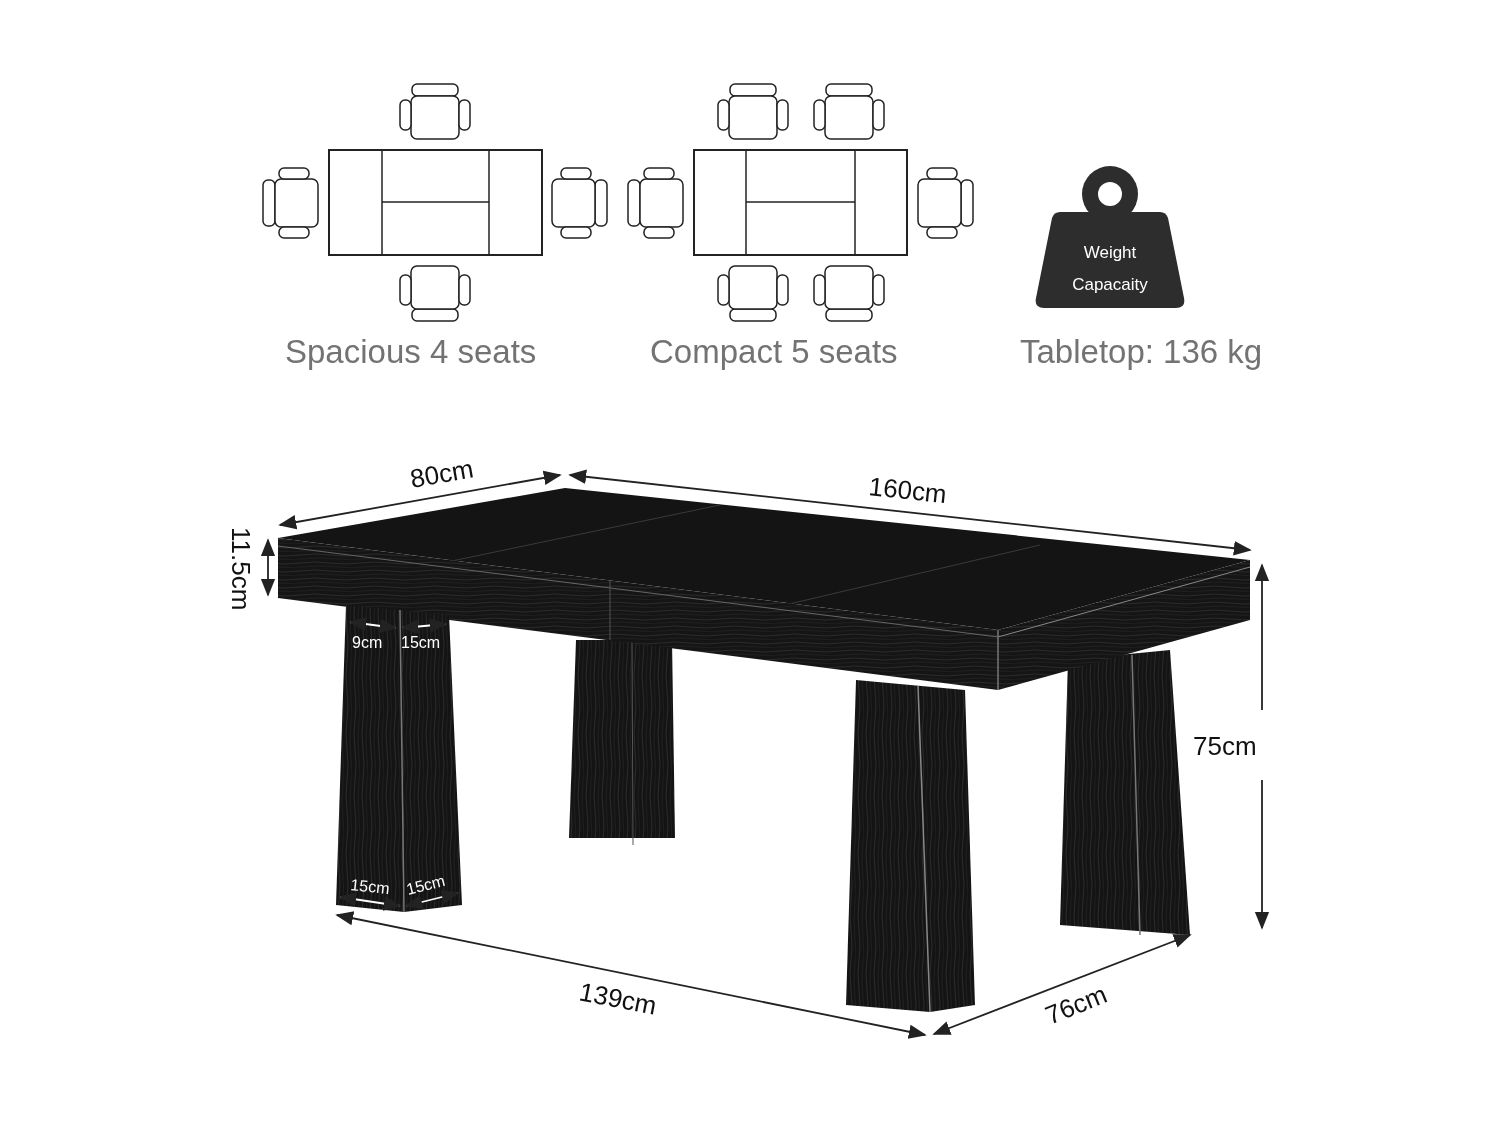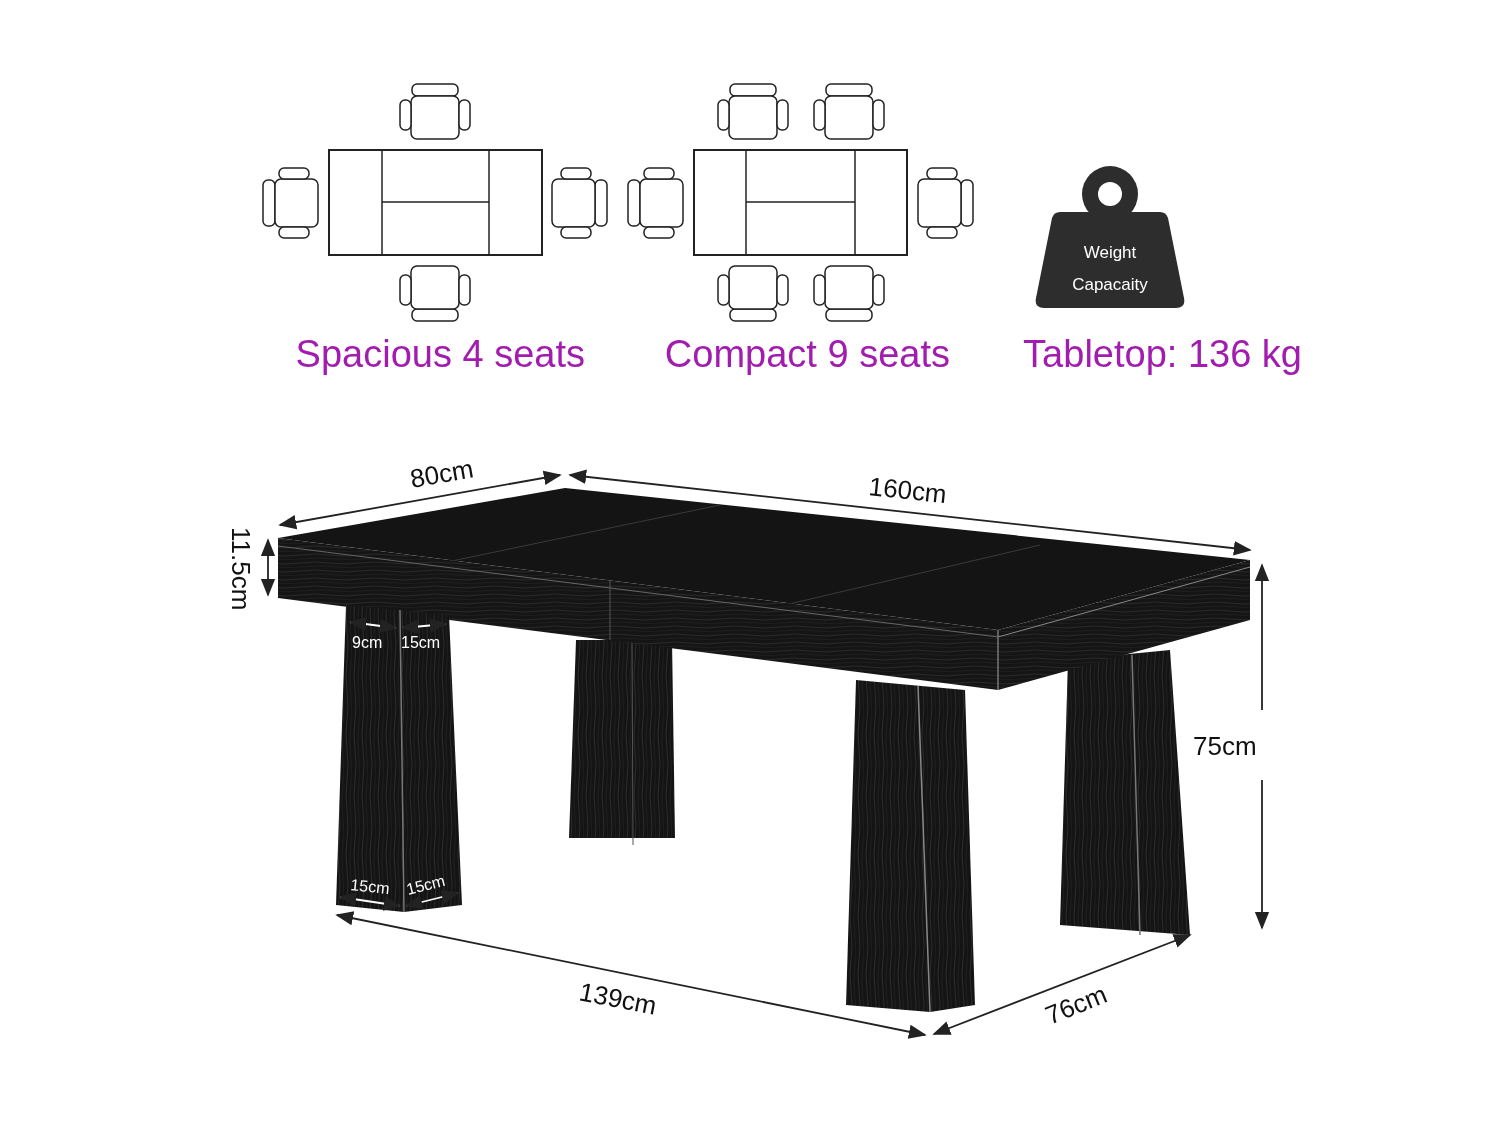--- a/index.html
+++ b/index.html
@@ -1,18 +1,18 @@
 <!DOCTYPE html>
 <html><head>
 <meta charset="utf-8">
 <style>
   html, body { margin: 0; padding: 0; background: #ffffff; }
   body { width: 1500px; height: 1125px; position: relative; overflow: hidden;
          font-family: "Liberation Sans", sans-serif; color: #111; }
-  .caption { position: absolute; font-size: 38px; color: #a21caf; white-space: nowrap; text-align: right; }
+  .caption { position: absolute; font-size: 33px; color: #737373; white-space: nowrap; text-align: left; }
   svg { position: absolute; left: 0; top: 0; }
   .dimlabel { font-family: "Liberation Sans", sans-serif; fill: #111; }
   .leglabel { font-family: "Liberation Sans", sans-serif; fill: #ffffff; font-size: 17px; }
 </style>
 </head>
 <body>
 
 <svg width="1500" height="1125" viewBox="0 0 1500 1125">
   <defs>
 
@@ -126,14 +126,14 @@
   <text class="dimlabel" font-size="26" x="1193" y="755">75cm</text>
   <text class="dimlabel" font-size="26" x="578" y="1000" transform="rotate(11 578 1000)">139cm</text>
   <text class="dimlabel" font-size="26" x="1050" y="1025" transform="rotate(-22 1050 1025)">76cm</text>
   <text font-size="16" x="352" y="648" fill="#fff" font-family="Liberation Sans, sans-serif">9cm</text>
   <text font-size="16" x="401" y="648" fill="#fff" font-family="Liberation Sans, sans-serif">15cm</text>
   <text font-size="16" x="350" y="890" fill="#fff" transform="rotate(6 350 890)" font-family="Liberation Sans, sans-serif">15cm</text>
   <text font-size="16" x="408" y="895" fill="#fff" transform="rotate(-14 408 895)" font-family="Liberation Sans, sans-serif">15cm</text>
 </svg>
 
 <div class="caption" style="left:285px; top:333px; width:300px;">Spacious 4 seats</div>
-<div class="caption" style="left:650px; top:333px; width:300px;">Compact 9 seats</div>
+<div class="caption" style="left:650px; top:333px; width:300px;">Compact 5 seats</div>
 <div class="caption" style="left:1020px; top:333px; width:282px;">Tabletop: 136 kg</div>
 
 </body></html>

